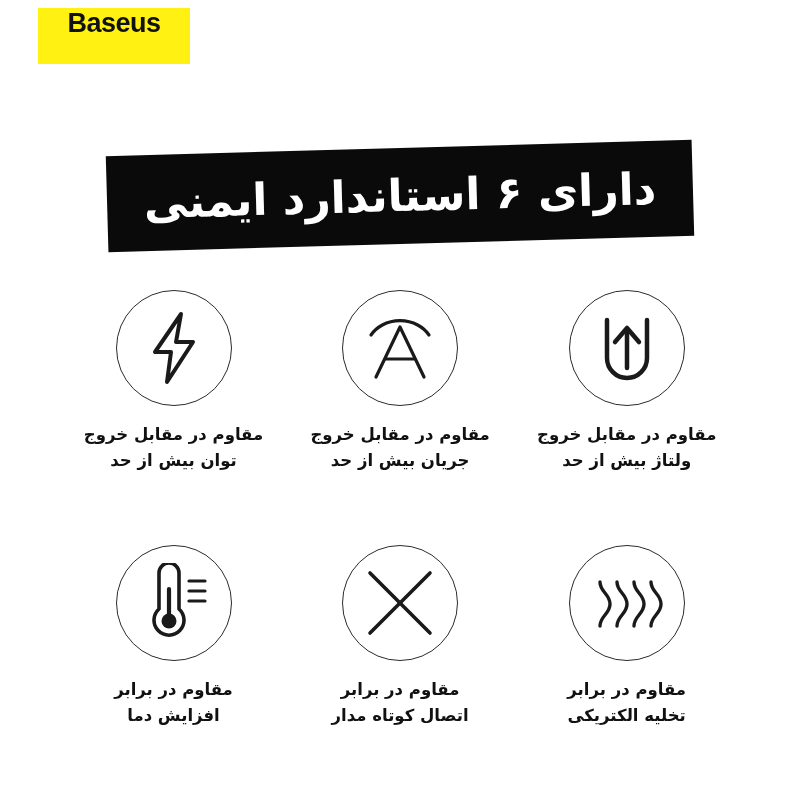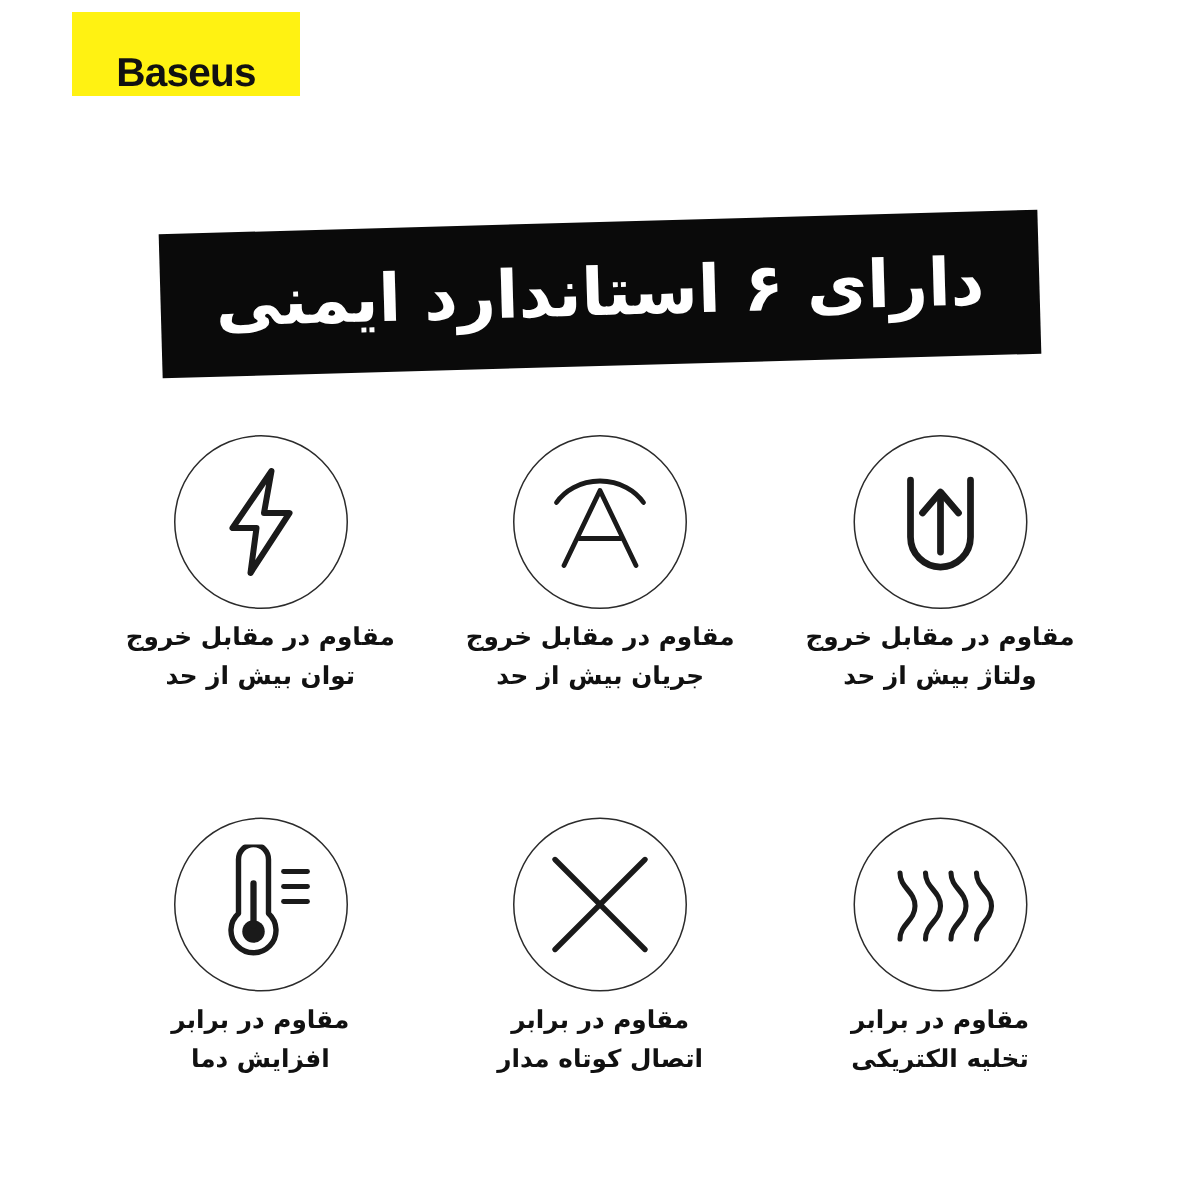--- a/index.html
+++ b/index.html
@@ -18,26 +18,26 @@
     width: 800px;
     height: 800px;
     position: relative;
     background: #ffffff;
   }
 
   
   .brand-badge {
     position: absolute;
     top: 8px;
-    left: 48px;
+    left: 38px;
     width: 152px;
     height: 56px;
     background: #fff212;
     display: flex;
-    align-items: flex-end;
+    align-items: flex-start;
     justify-content: center;
   }
   .brand-text {
     font-family: "Liberation Sans", sans-serif;
     font-size: 27px;
     font-weight: bold;
     letter-spacing: -0.5px;
     color: #111111;
   }
 
@@ -88,21 +88,21 @@
     height: 116px;
     border: 1.6px solid #2b2b2b;
     border-radius: 50%;
     display: flex;
     align-items: center;
     justify-content: center;
     box-sizing: border-box;
     background: #fff;
   }
   .cell-label {
-    margin-top: 6px;
+    margin-top: 16px;
     font-family: "DejaVu Sans", sans-serif;
     font-size: 16.5px;
     font-weight: bold;
     color: #111111;
     text-align: center;
     direction: rtl;
     line-height: 1.55;
     width: 200px;
     white-space: pre-line;
   }

